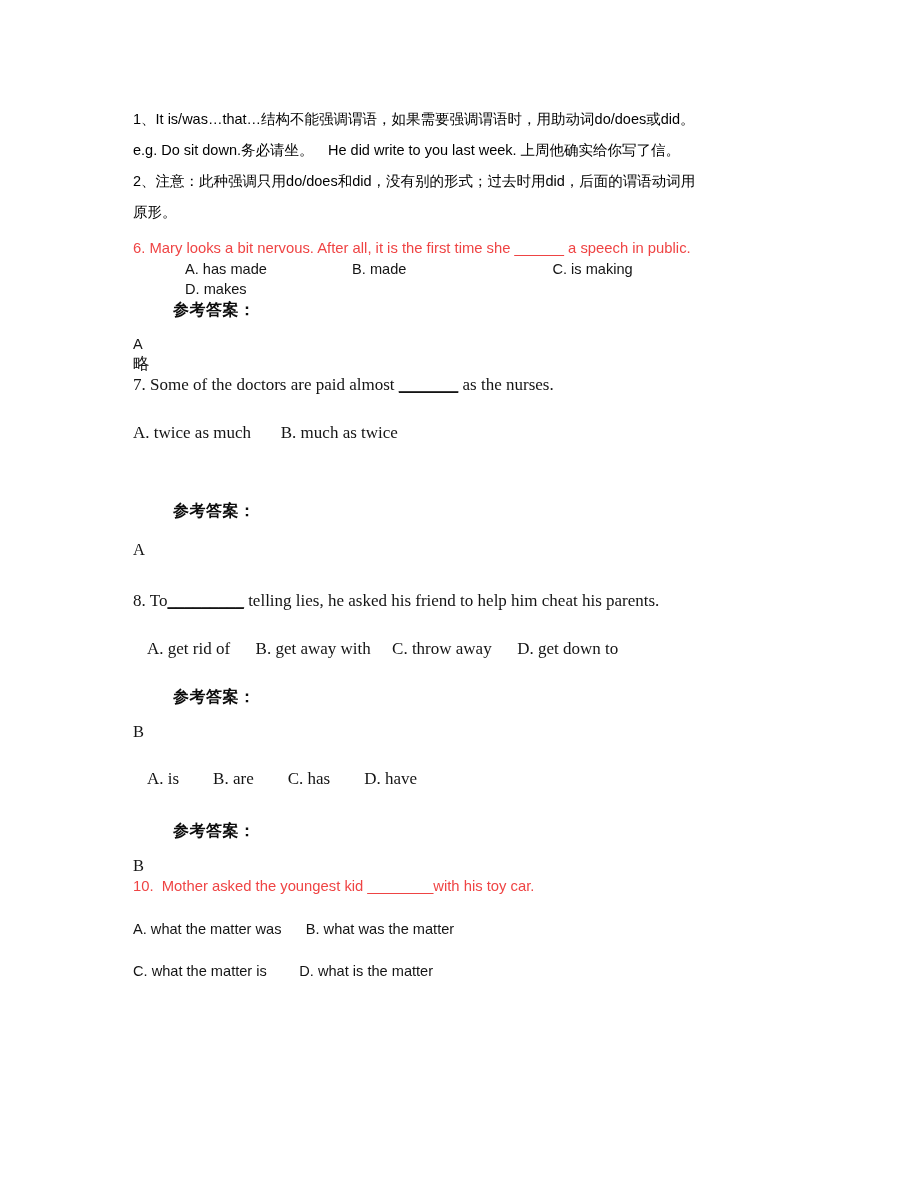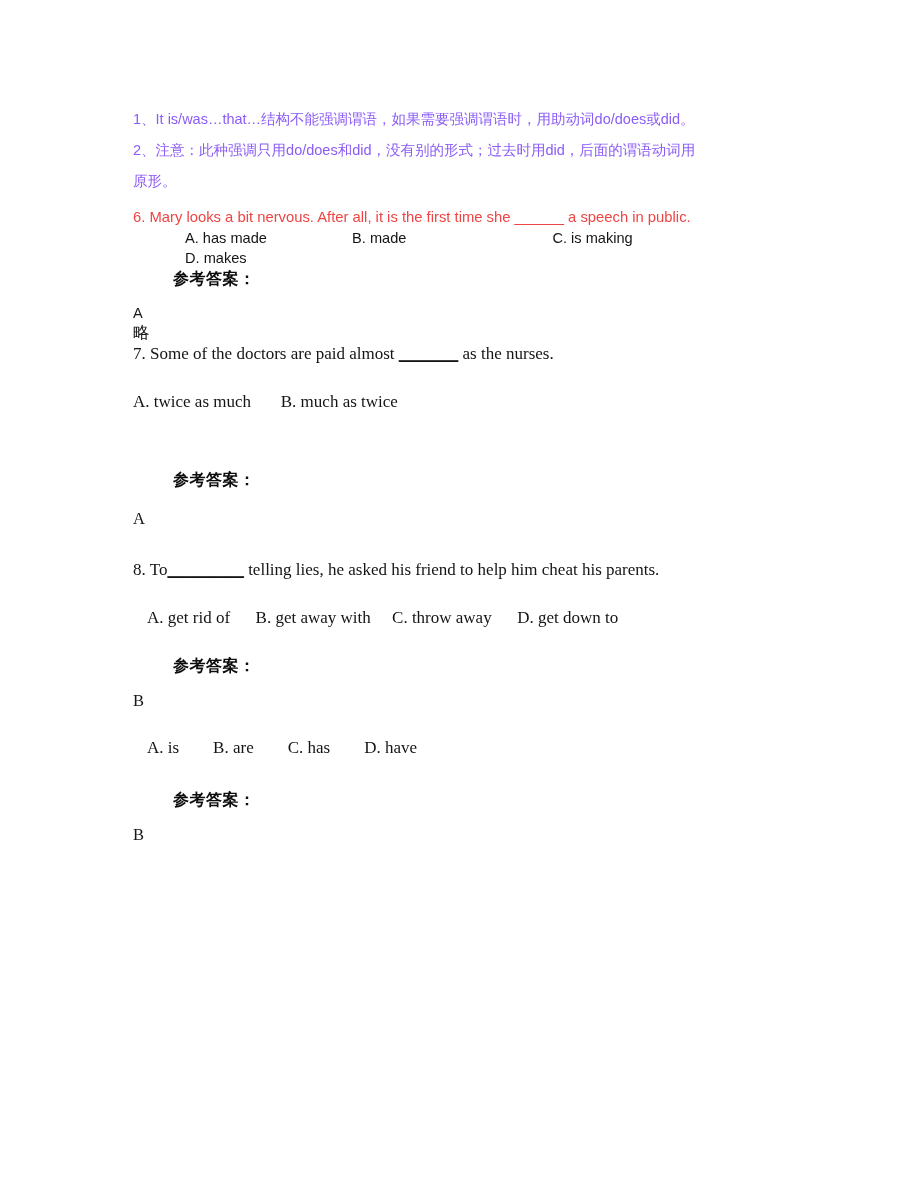--- a/index.html
+++ b/index.html
@@ -28,21 +28,21 @@
     left: 133px;
     top: 104px;
     width: 648px;
   }
 
   
   .note-line {
     font-family: "Liberation Sans", sans-serif;
     font-size: 14.5px;
     line-height: 31px;
-    color: #8b5cf6;
+    color: #000000;
     white-space: pre-wrap;
   }
 
   
   .q-sans {
     font-family: "Liberation Sans", sans-serif;
     font-size: 14.8px;
     line-height: 21px;
     color: #ef4444;
     white-space: pre-wrap;
@@ -111,20 +111,21 @@
   }
 </style>
 </head>
 <body>
 
 <div class="page">
   <div class="content">
 
     <div>
       <div class="note-line">1、It is/was…that…结构不能强调谓语，如果需要强调谓语时，用助动词do/does或did。</div>
+      <div class="note-line">e.g. Do sit down.务必请坐。　He did write to you last week. 上周他确实给你写了信。</div>
       <div class="note-line">2、注意：此种强调只用do/does和did，没有别的形式；过去时用did，后面的谓语动词用</div>
       <div class="note-line">原形。</div>
     </div>
 
     <div class="gap-10"></div>
 
     <div>
       <div class="q-sans"><span>6. Mary looks a bit nervous. After all, it is the first time she </span><span class="blank">______</span><span> a speech in public.</span></div>
       <div class="opt-sans indent-opt">A. has made                     B. made                                    C. is making</div>
       <div class="opt-sans indent-opt">D. makes</div>
@@ -159,15 +160,22 @@
 
     <div>
       <div class="gap-26"></div>
       <div class="opt-serif indent-small">A. is        B. are        C. has        D. have</div>
       <div class="gap-30"></div>
       <div class="ans-head">参考答案：</div>
       <div class="gap-14"></div>
       <div class="ans-letter-serif">B</div>
     </div>
 
+    <div>
+      <div class="q-sans"><span>10.  Mother asked the youngest kid </span><span class="blank">________</span><span>with his toy car.</span></div>
+      <div class="gap-22"></div>
+      <div class="opt-sans">A. what the matter was      B. what was the matter</div>
+      <div class="gap-22"></div>
+      <div class="opt-sans">C. what the matter is        D. what is the matter</div>
+    </div>
 
   </div>
 </div>
 
 </body></html>

